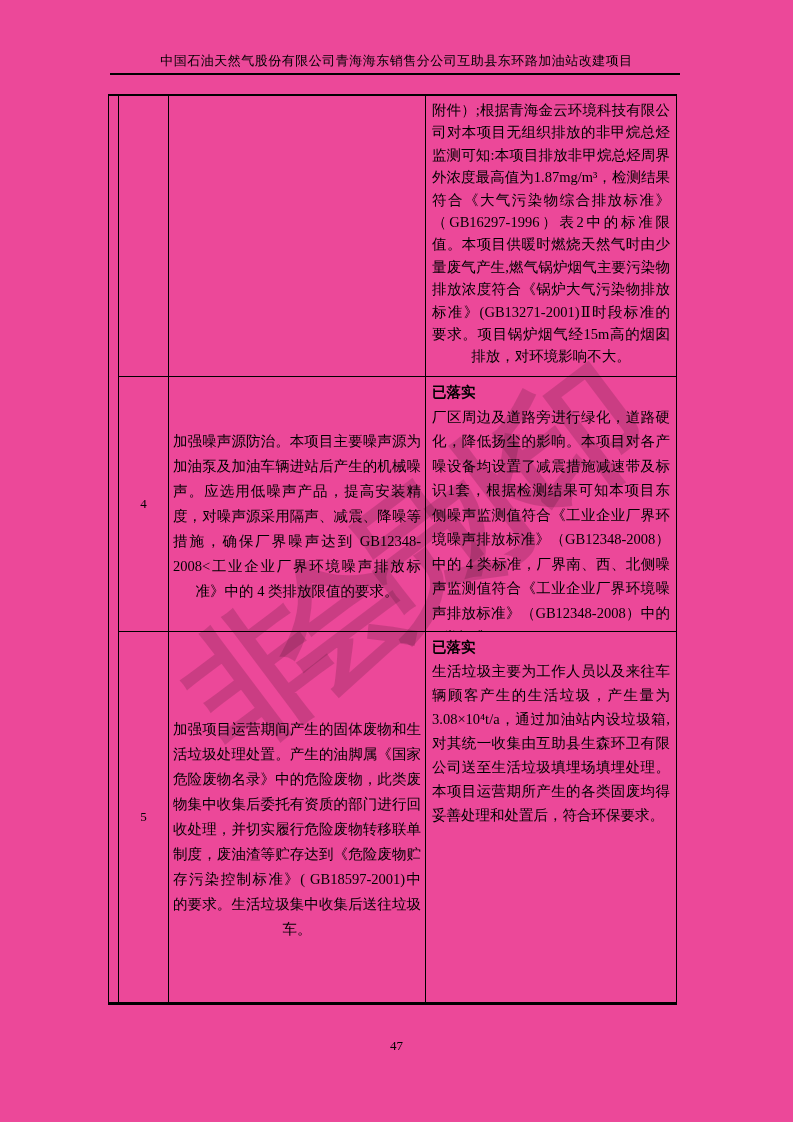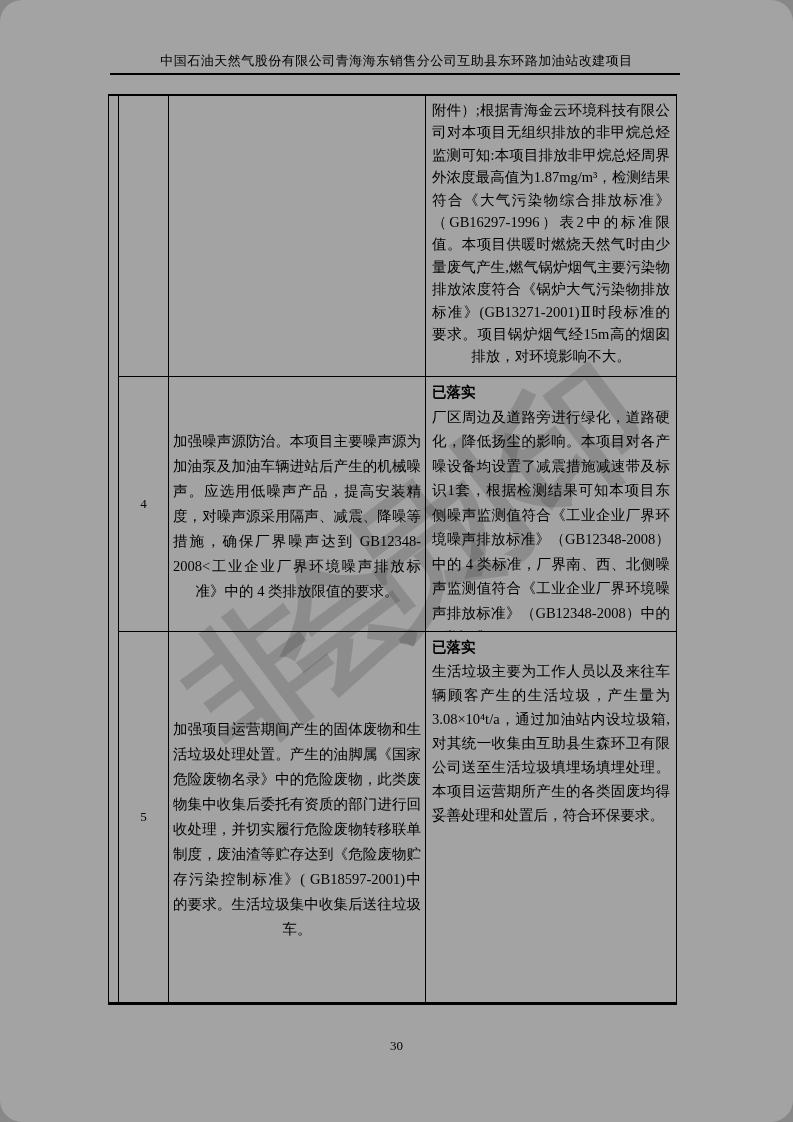--- a/index.html
+++ b/index.html
@@ -1,25 +1,24 @@
 <!DOCTYPE html>
 <html><head>
 <meta charset="utf-8">
 <style>
   * { margin:0; padding:0; box-sizing:border-box; }
   body { background:#888; }
   .page {
     position:relative;
     width:793px; height:1122px;
     margin:0 auto;
-    background:#a3a3a3;
+    background:#ec4899;
     overflow:hidden;
     font-family:"Liberation Serif","DejaVu Serif",serif;
     color:#000;
-    border-radius:22px;
   }
   .header-title {
     position:absolute; top:52px; left:0; width:100%;
     text-align:center; font-size:13px; letter-spacing:0.5px;
   }
   .header-rule {
     position:absolute; top:73px; left:110px; width:570px; height:2px;
     background:#000;
   }
   .watermark {
@@ -107,15 +106,15 @@
     <div class="cell c3 r3 lastrow measure-cell">
       <div class="measure-text">加强项目运营期间产生的固体废物和生活垃圾处理处置。产生的油脚属《国家危险废物名录》中的危险废物，此类废物集中收集后委托有资质的部门进行回收处理，并切实履行危险废物转移联单制度，废油渣等贮存达到《危险废物贮存污染控制标准》( GB18597-2001)中的要求。生活垃圾集中收集后送往垃圾车。</div>
     </div>
     <div class="cell c4 r3 lastrow lastcol status-cell">
       <div class="status-title">已落实</div>
       <div class="status-body">生活垃圾主要为工作人员以及来往车辆顾客产生的生活垃圾，产生量为3.08×10⁴t/a，通过加油站内设垃圾箱,对其统一收集由互助县生森环卫有限公司送至生活垃圾填埋场填埋处理。本项目运营期所产生的各类固废均得妥善处理和处置后，符合环保要求。</div>
     </div>
 
   </div>
 
-  <div class="page-number">30</div>
+  <div class="page-number">47</div>
 
 </div>
 
 </body></html>

